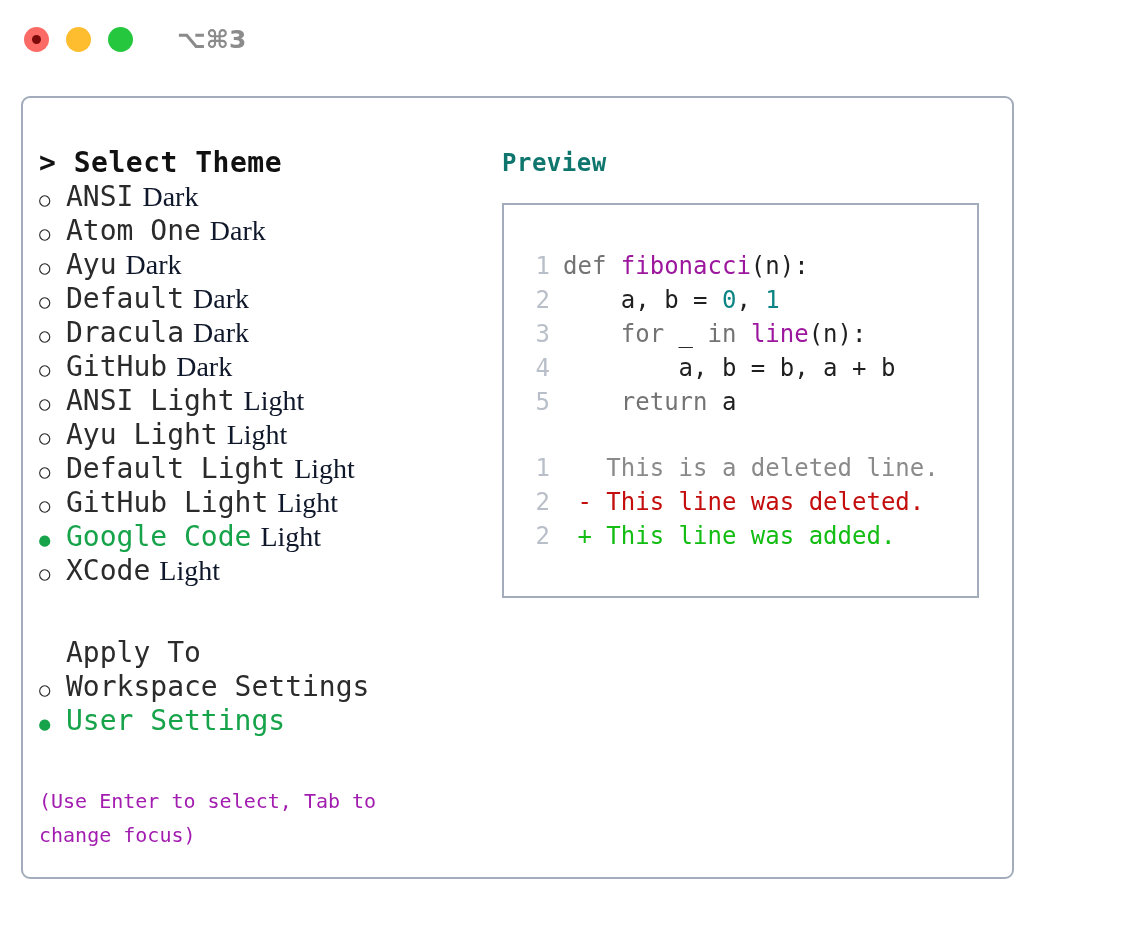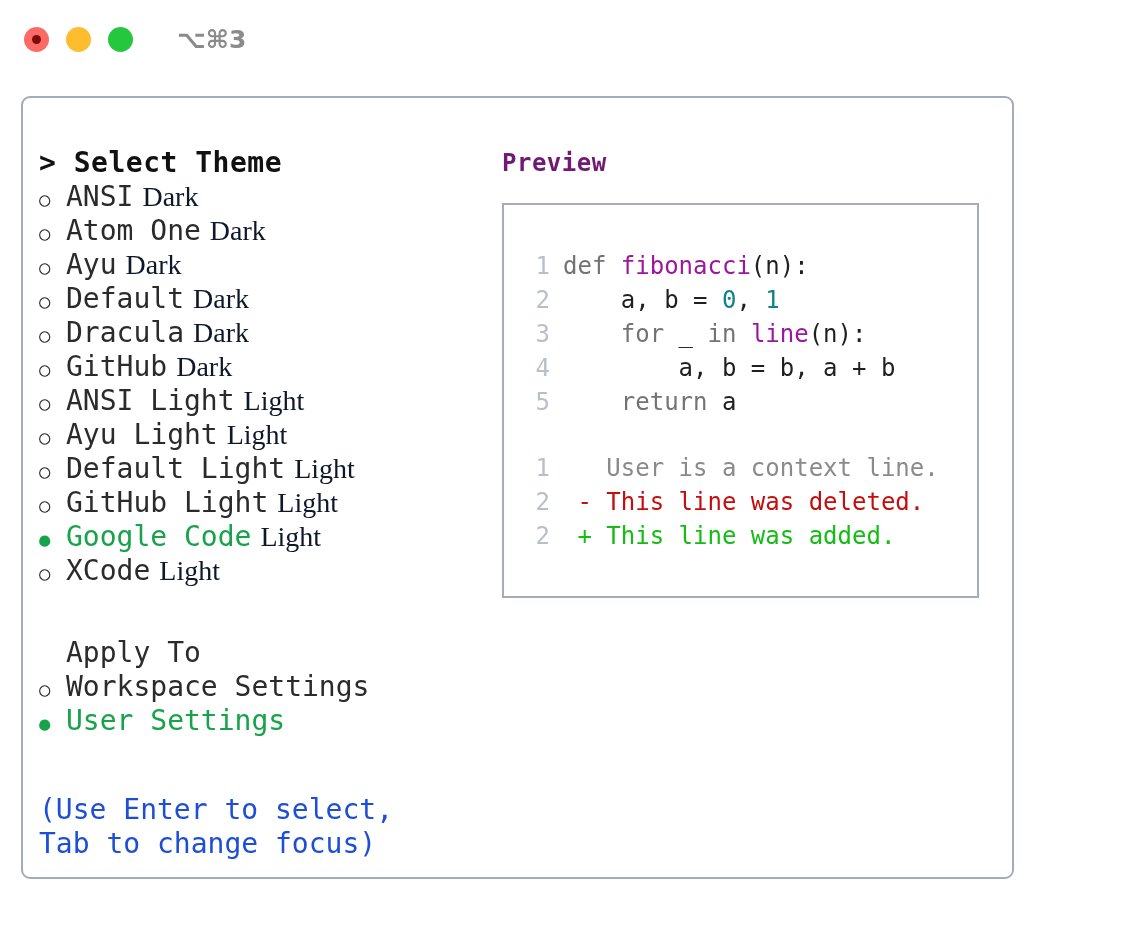--- a/index.html
+++ b/index.html
@@ -128,34 +128,34 @@
   .tag {
     color: #0f172a;
     margin-left: 9px;
     font-family: Liberation Serif, serif;
   }
 
   .spacer-lg { height: 48px; }
   .spacer-md { height: 34px; }
 
   #hint-text {
-    margin-top: 21px;
-    font-size: 28px;
-    line-height: 34px;
-    color: #1d4ed8;
+    margin-top: 12px;
+    font-size: 20px;
+    line-height: 34px;
+    color: #a21caf;
     width: 420px;
     white-space: pre-wrap;
   }
 
   
   #preview-title {
     font-size: 24px;
     line-height: 34px;
     font-weight: 700;
-    color: #701a75;
+    color: #0f766e;
     letter-spacing: 0.5px;
     margin-bottom: 0;
   }
   #code-card {
     margin-top: 23px;
     width: 477px;
     height: 395px;
     border: 2px solid #a3acbb;
     box-sizing: border-box;
     background: #ffffff;
@@ -249,21 +249,21 @@
       <div id="code-card">
         <div id="code-block">
             <div class="code-line"><span class="lineno">1</span><span class="code-text"><span class="tok-kw">def</span><span class="tok-plain"> </span><span class="tok-fn">fibonacci</span><span class="tok-plain">(n):</span></span></div>
             <div class="code-line"><span class="lineno">2</span><span class="code-text"><span class="tok-plain">    a, b = </span><span class="tok-num">0</span><span class="tok-plain">, </span><span class="tok-num">1</span></span></div>
             <div class="code-line"><span class="lineno">3</span><span class="code-text"><span class="tok-plain">    </span><span class="tok-kw">for</span><span class="tok-plain"> _ </span><span class="tok-kw">in</span><span class="tok-plain"> </span><span class="tok-fn">line</span><span class="tok-plain">(n):</span></span></div>
             <div class="code-line"><span class="lineno">4</span><span class="code-text"><span class="tok-plain">        a, b = b, a + b</span></span></div>
             <div class="code-line"><span class="lineno">5</span><span class="code-text"><span class="tok-plain">    </span><span class="tok-kw">return</span><span class="tok-plain"> a</span></span></div>
           </div>
         <div class="diff-gap"></div>
         <div id="diff-block">
-            <div class="code-line"><span class="lineno">1</span><span class="diff-ctx">   User is a context line.</span></div>
+            <div class="code-line"><span class="lineno">1</span><span class="diff-ctx">   This is a deleted line.</span></div>
             <div class="code-line"><span class="lineno">2</span><span class="diff-del"> - This line was deleted.</span></div>
             <div class="code-line"><span class="lineno">2</span><span class="diff-add"> + This line was added.</span></div>
           </div>
       </div>
     </div>
 
   </div>
 </div>
 
 </body></html>

